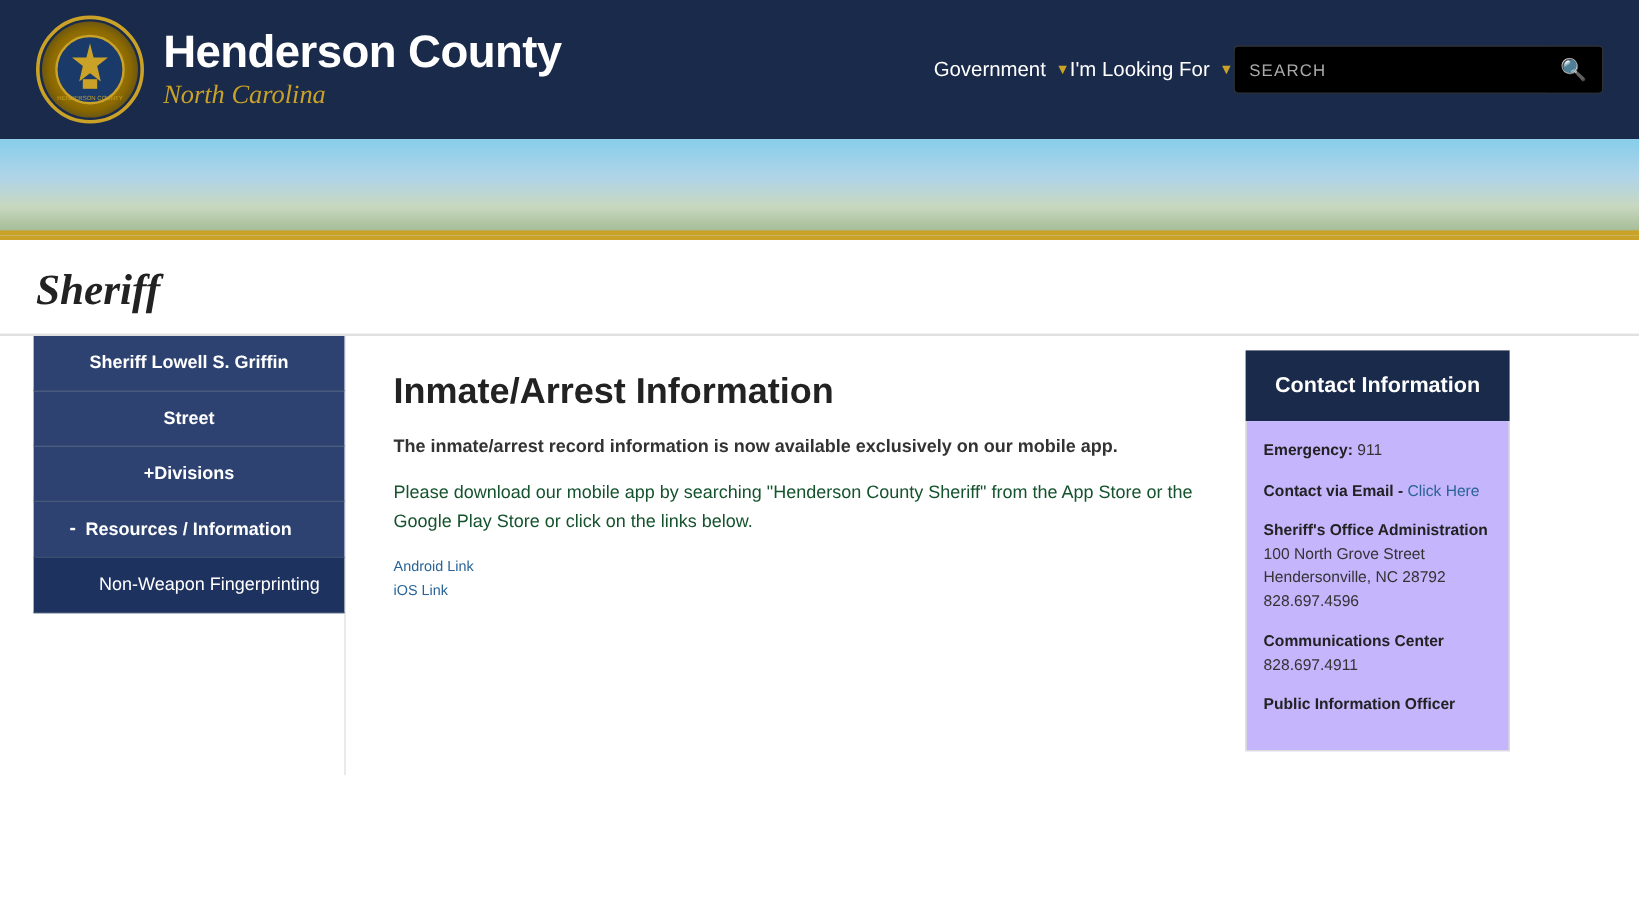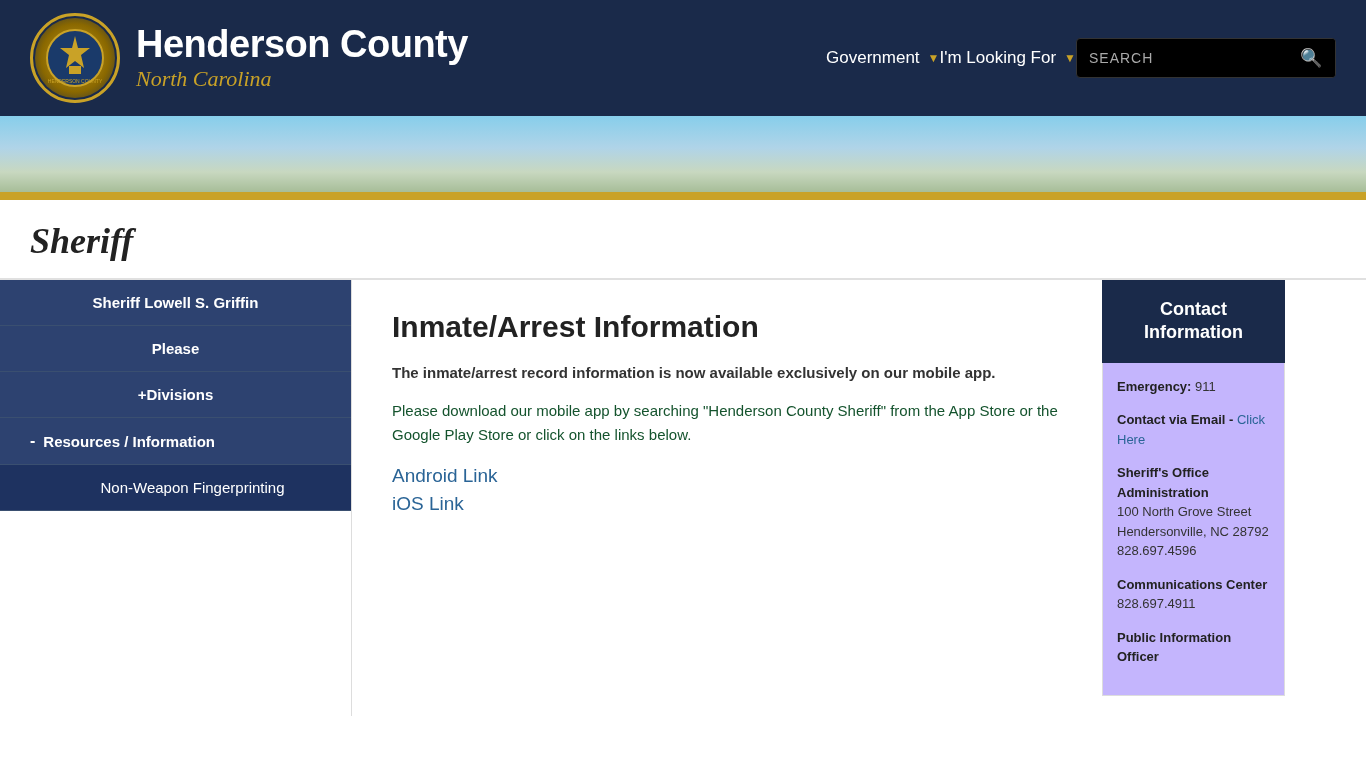--- a/index.html
+++ b/index.html
@@ -76,21 +76,21 @@
       font-size: 12px;
       color: #c9a227;
     }
     .search-box {
       display: flex;
       align-items: center;
       background: #000;
       border: 1px solid #333;
       border-radius: 4px;
       overflow: hidden;
-      width: 260px;
+      width: 308px;
     }
     .search-input {
       background: #000;
       border: none;
       color: #fff;
       padding: 8px 12px;
       font-size: 14px;
       flex: 1;
       letter-spacing: 1px;
     }
@@ -143,24 +143,25 @@
 
     
     .main-content {
       display: flex;
       background: #fff;
       padding: 0 0 0 0;
     }
 
     
     .sidebar {
-      width: 352px;
+      width: 288px;
       flex-shrink: 0;
       border-right: 1px solid #ddd;
       background: #fff;
+      padding-left: 28px;
     }
     .sidebar-item {
       display: flex;
       align-items: center;
       padding: 14px 16px;
       border-bottom: 1px solid #3a4f70;
       cursor: pointer;
       font-size: 15px;
       font-weight: 600;
       text-align: center;
@@ -215,30 +216,30 @@
     .content-text {
       font-size: 15px;
       color: #14532d;
       margin-bottom: 18px;
       line-height: 1.6;
     }
     .content-link {
       display: block;
       color: #2a6496;
       text-decoration: none;
-      font-size: 19px;
+      font-size: 12px;
       margin-bottom: 6px;
       cursor: pointer;
     }
 
     
     .right-sidebar {
-      width: 183px;
+      width: 220px;
       flex-shrink: 0;
-      padding: 0 0 20px 0;
+      padding: 12px 0 20px 0;
     }
     .contact-header {
       background: #1a2a4a;
       color: #fff;
       font-size: 18px;
       font-weight: 700;
       text-align: center;
       padding: 18px 14px;
       line-height: 1.3;
     }
@@ -309,21 +310,21 @@
   <h1 class="page-title">Sheriff</h1>
 </div>
 
 <div class="main-content">
 
   <nav class="sidebar">
     <div class="sidebar-item level1">
       <span>Sheriff Lowell S. Griffin</span>
     </div>
     <div class="sidebar-item level1">
-      <span>Please</span>
+      <span>Street</span>
     </div>
     <div class="sidebar-item level1">
       <span class="prefix">+</span>
       <span>Divisions</span>
     </div>
     <div class="sidebar-item level2 active-parent">
       <span class="prefix">-</span>
       <span>Resources / Information</span>
     </div>
     <div class="sidebar-item sub-item">

